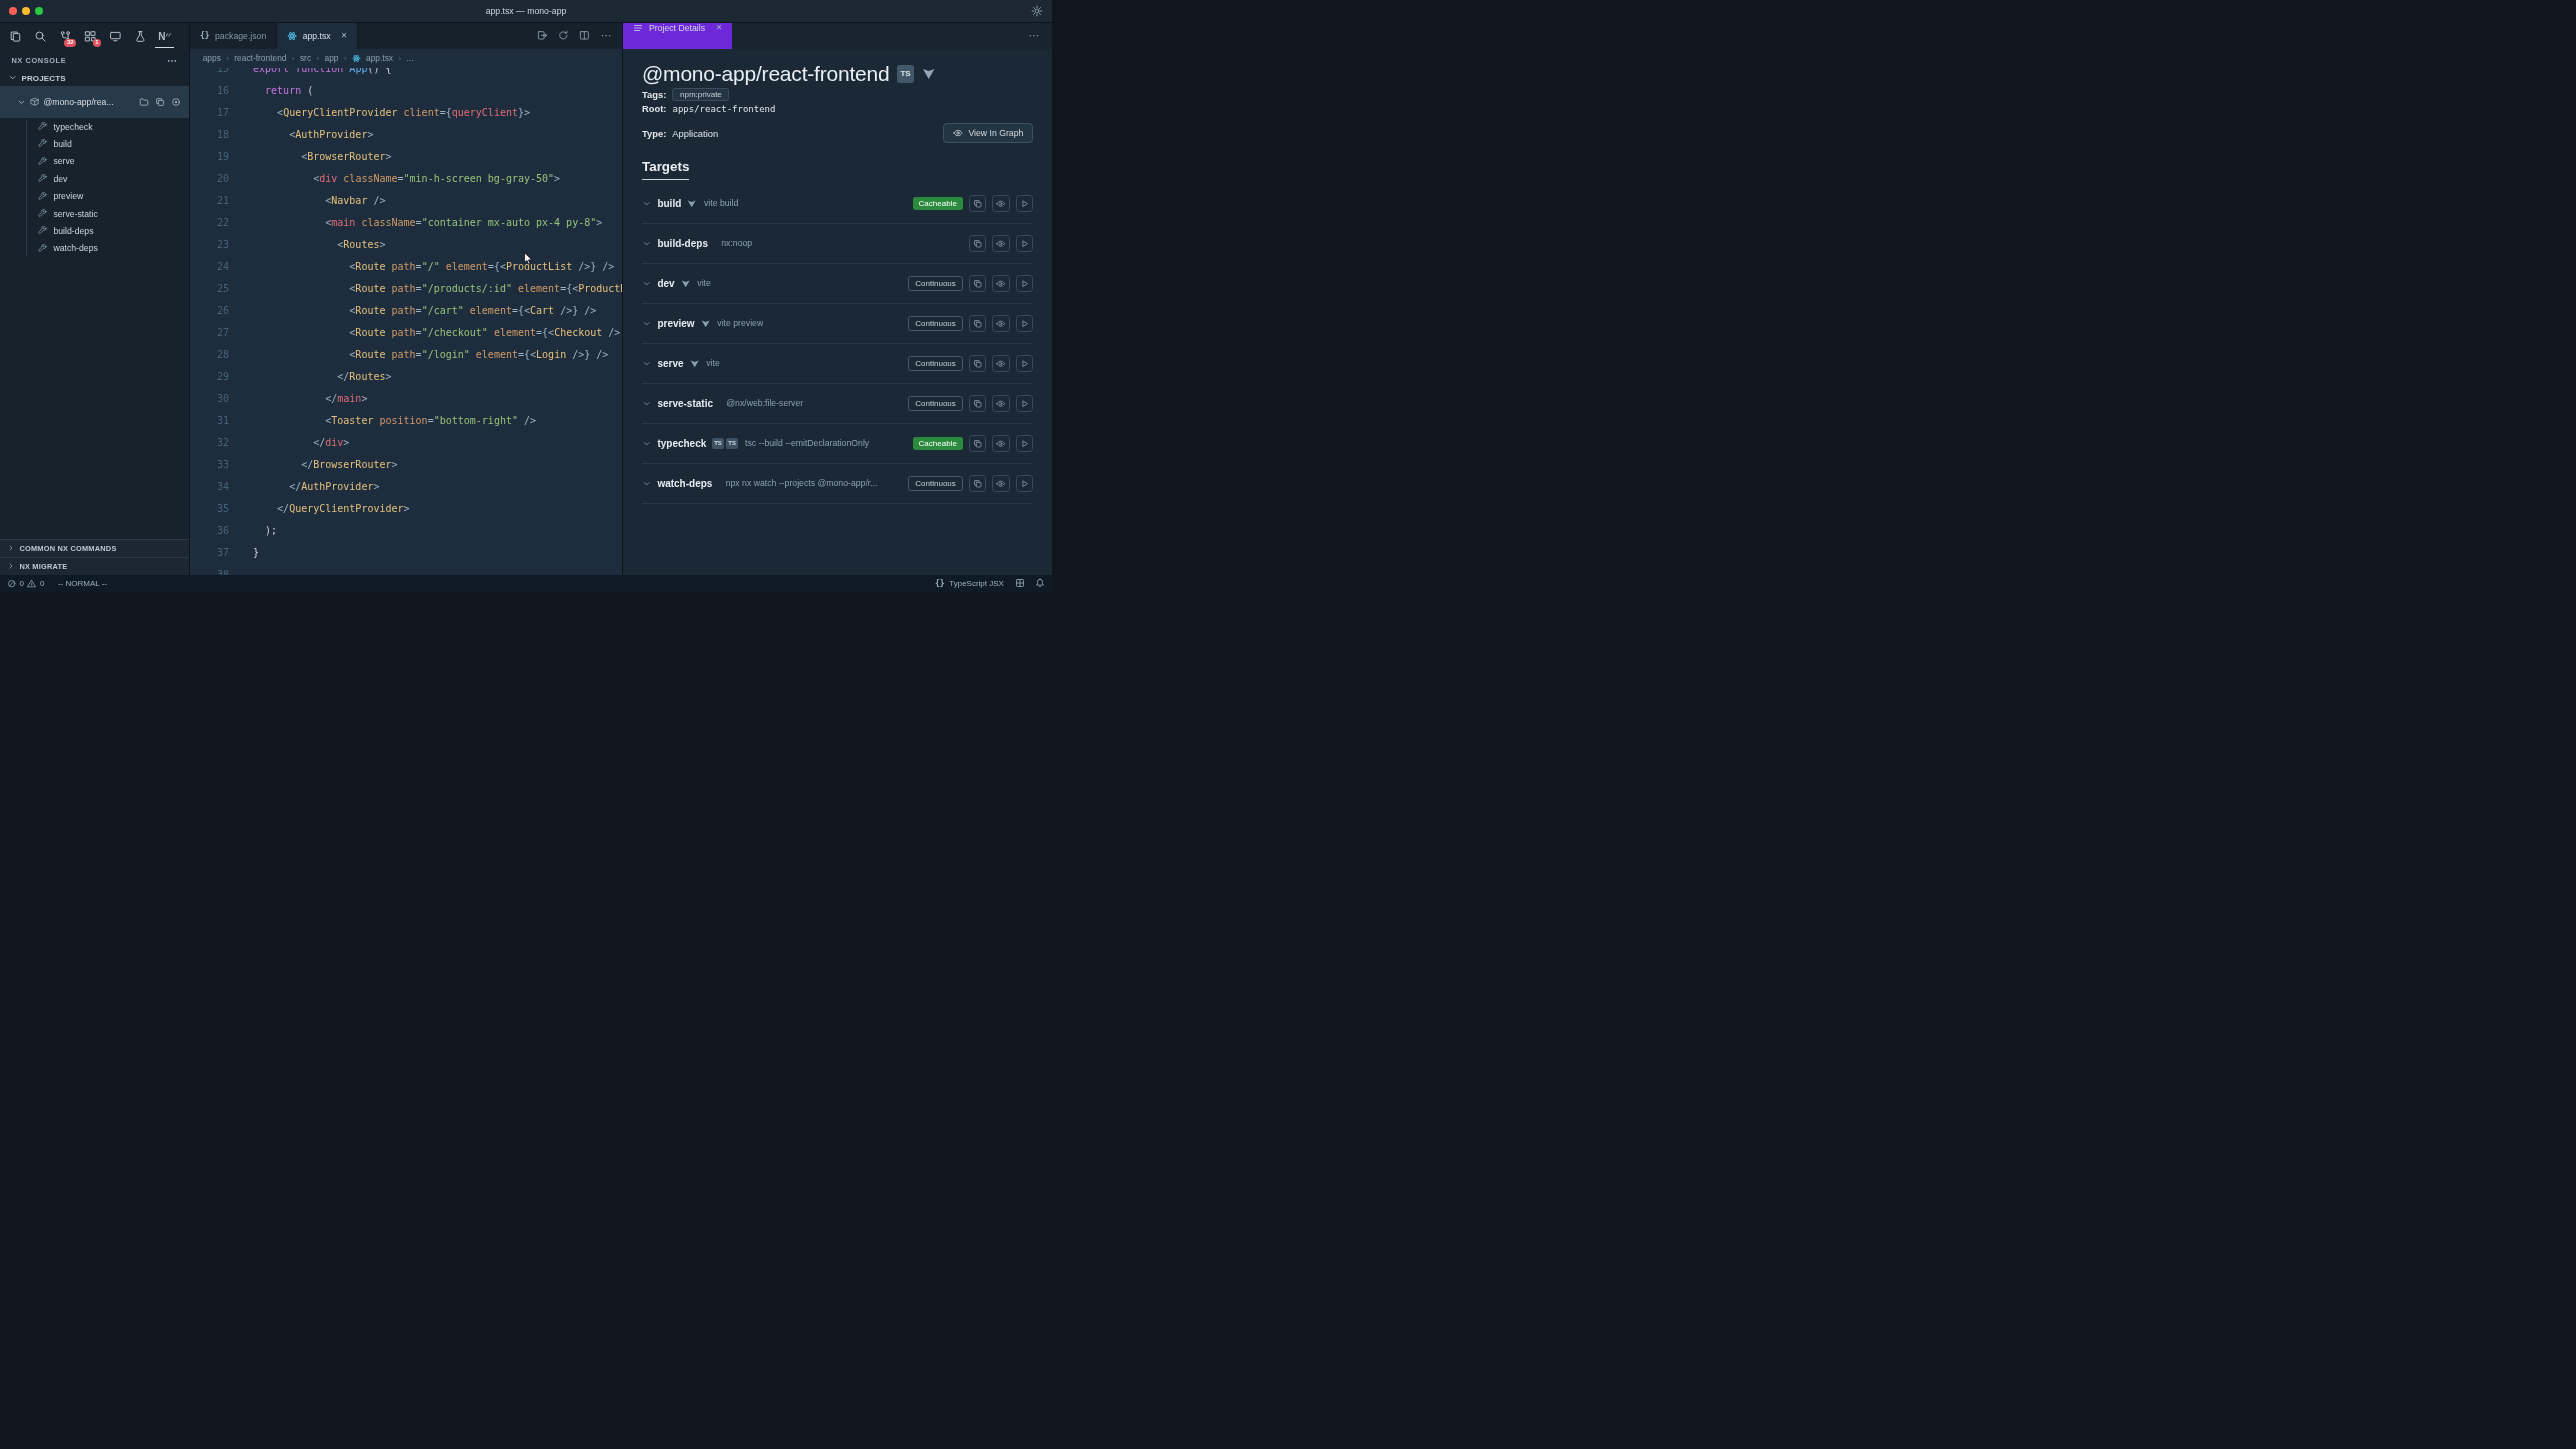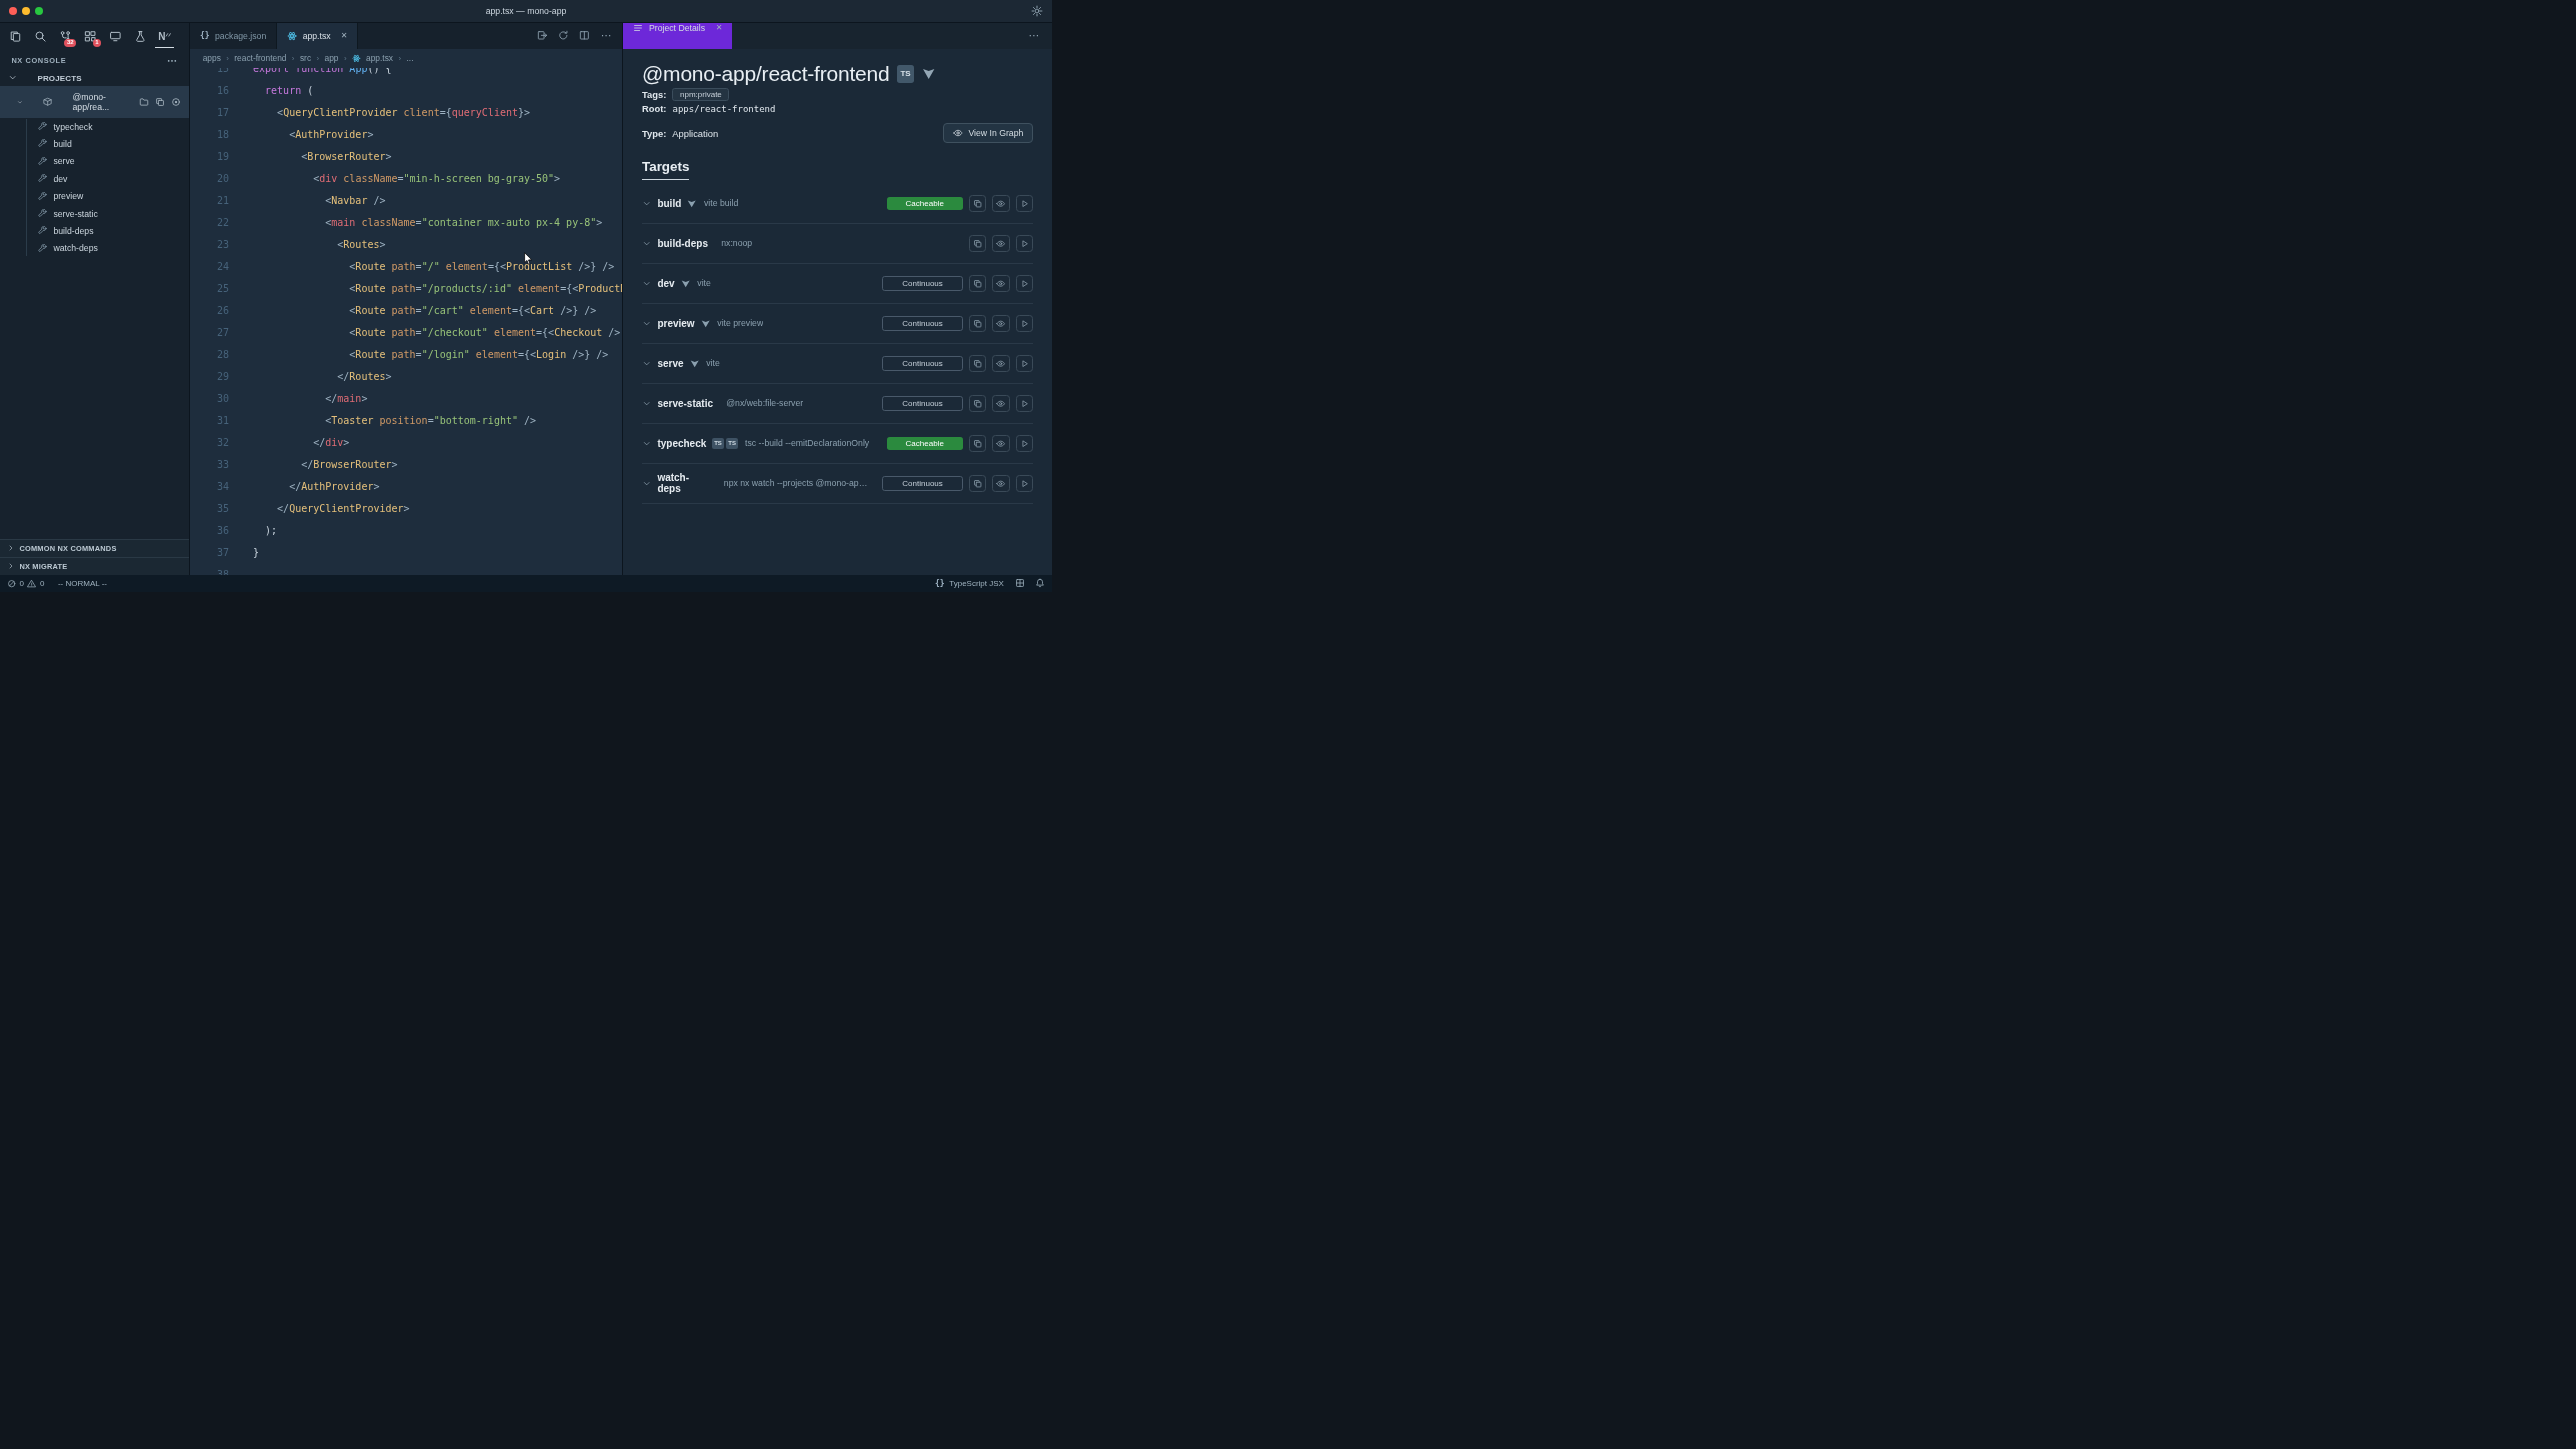--- a/index.html
+++ b/index.html
@@ -32,21 +32,21 @@
   .act-icon.active { border-bottom:1.3px solid #d6dee5; }
   .badge-dot { position:absolute; bottom:1.3px; right:-2px; background:#e0525e; color:#fff; font-size:6px;
     font-weight:700; border-radius:5.4px; padding:0.7px 2.7px; line-height:1.1; }
   .nx-glyph { font-weight:800; font-size:10px; letter-spacing:-0.7px; display:flex; align-items:flex-end; }
 
   .side-header { height:20px; flex:0 0 20px; display:flex; align-items:center; padding:0 11.4px;
     color:#9fb0bd; font-size:7.4px; font-weight:700; letter-spacing:.08em; }
   .side-header .more { margin-left:auto; color:#93a6b4; font-size:10px; letter-spacing:0.7px; }
 
   .tree { flex:1; min-height:0; overflow:hidden; font-size:8.7px; }
-  .tree-row { height:16px; display:flex; align-items:center; gap:20px; padding-left:8px; color:#c3ced8; }
+  .tree-row { height:16px; display:flex; align-items:center; gap:4px; padding-left:8px; color:#c3ced8; }
   .projects-row { font-weight:700; font-size:8px; letter-spacing:.02em; }
   .project-row { height:32px; background:#28394a; padding-left:17.4px; color:#d6dee5; }
   .project-row .proj-icon { color:#a9b8c3; }
   .project-actions { margin-left:auto; display:flex; gap:6px; padding-right:8px; color:#aebcc7; }
   .tree-children { position:relative; }
   .tree-children::before { content:""; position:absolute; left:25.5px; top:1.3px; bottom:1.3px; width:0.7px; background:#2b3c4a; }
   .tree-item { height:17.4px; display:flex; align-items:center; gap:6px; padding-left:38px; color:#ccd6de; }
   .wrench { color:#8ba0af; }
 
   .side-bottom { flex:0 0 auto; background:#1b2833; margin-top:auto; }
@@ -110,21 +110,21 @@
   .targets-list { margin-top:4px; }
   .target-row { display:flex; align-items:center; gap:6px; height:40px; border-bottom:0.7px solid #2a3948; }
   .t-chev { color:#93a6b4; display:flex; }
   .t-name { font-size:10px; font-weight:700; color:#e6ecf1; }
   .t-icons { display:flex; gap:2.7px; align-items:center; color:#8ba0af; }
   .ts-mini { width:11.4px; height:11.4px; background:#3e5264; color:#cfdae3; font-size:6px; font-weight:700;
     border-radius:2px; display:flex; align-items:center; justify-content:center; }
   .t-cmd { font-size:8.7px; color:#8ba0af; margin-left:1.3px; white-space:nowrap; overflow:hidden;
     text-overflow:ellipsis; max-width:188px; }
   .t-spacer { flex:1; }
-  .t-badge { font-size:8px; border-radius:2.7px; padding:2px 19px; white-space:nowrap; }
+  .t-badge { font-size:8px; border-radius:2.7px; padding:2px 6px; white-space:nowrap; }
   .badge-cacheable { background:#2b8a3e; color:#fff; }
   .badge-continuous { border:0.7px solid #49596a; color:#c4ced8; }
   .icon-btn { width:17.4px; height:17.4px; flex:0 0 17.4px; border:0.7px solid #3a4a58; background:transparent;
     border-radius:3.4px; color:#93a6b4; display:flex; align-items:center; justify-content:center; cursor:pointer; }
 
   
   .statusbar { height:17.4px; flex:0 0 17.4px; background:#0e1a25; display:flex; align-items:center;
     padding:0 6.7px; color:#9fb2bf; font-size:8px; }
   .sb-group { display:flex; align-items:center; gap:3.4px; margin-right:8px; }
   .sb-mode { margin-left:5.4px; }

